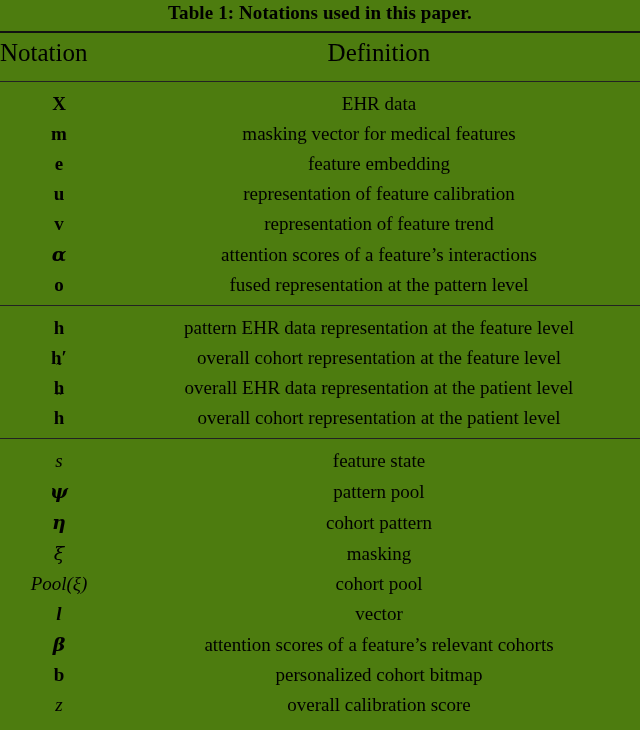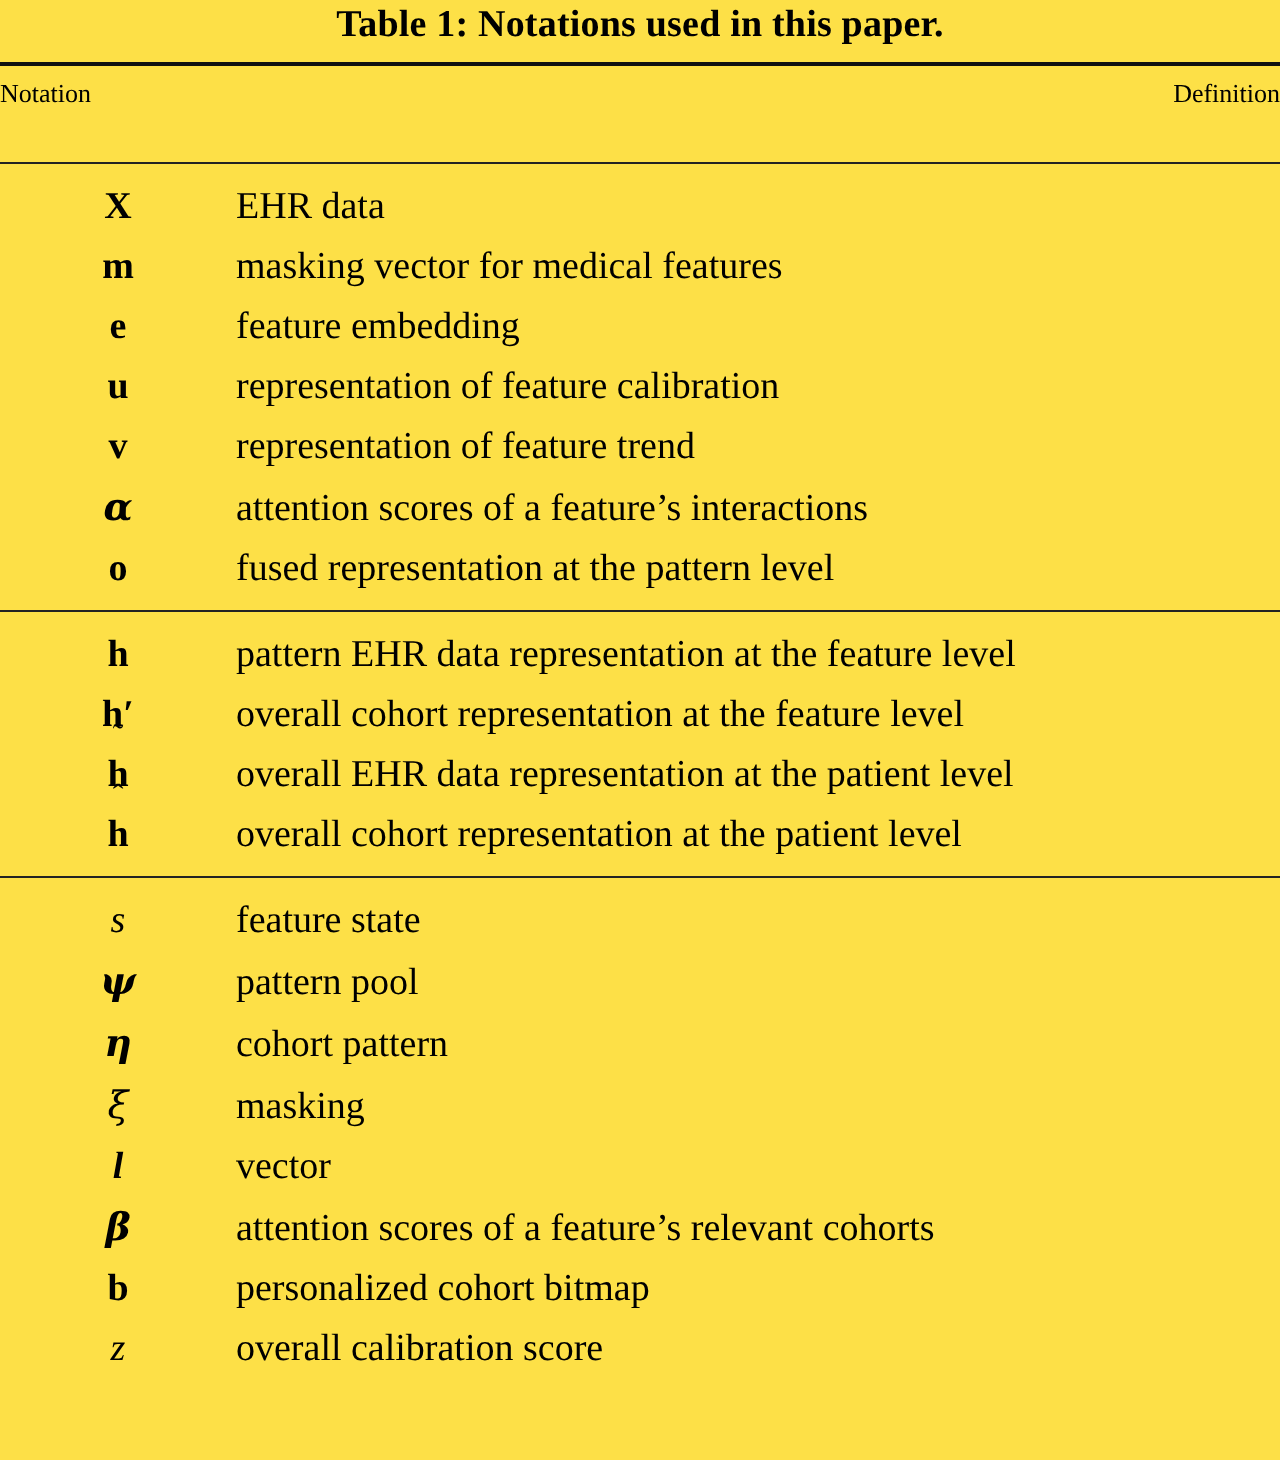--- a/index.html
+++ b/index.html
@@ -12,21 +12,21 @@
     height: 730px;
     font-family: "Liberation Serif", "DejaVu Serif", serif;
     color: #000000;
     overflow: hidden;
   }
 
   .page {
     position: relative;
     width: 640px;
     height: 730px;
-    background: #fde047;
+    background: #4d7c0f;
   }
 
   
   .caption {
     position: absolute;
     left: 0;
     top: 2px;
     width: 640px;
     text-align: center;
     font-weight: bold;
@@ -70,47 +70,47 @@
   tr.rule-mid > td {
     border-top: 1.6px solid #222;
     height: 0;
     line-height: 0;
     font-size: 0;
     padding: 0;
   }
 
   
   tr.head-row td {
-    font-size: 13px;
+    font-size: 25px;
     height: 36px;
     padding-top: 6px;
     padding-bottom: 6px;
   }
   td.head-notation {
     text-align: left;
     padding-left: 13px;
   }
   td.head-definition {
-    text-align: right;
+    text-align: center;
     padding-left: 5px;
   }
 
   
   tr.body-row td {
     font-size: 19px;
     height: 30px;
     line-height: 30px;
   }
   td.cell-notation {
     text-align: center;
     padding-right: 4px;
     white-space: nowrap;
   }
   td.cell-definition {
-    text-align: left;
+    text-align: center;
     padding-left: 5px;
     white-space: nowrap;
   }
 
   
   tr.sec-pad td {
     height: 7px;
     line-height: 7px;
     font-size: 0;
     padding: 0;
@@ -247,20 +247,24 @@
           </tr>
           <tr class="body-row">
             <td class="cell-notation"><span class="sym sym-greek-bold">η</span></td>
             <td class="cell-definition">cohort pattern</td>
           </tr>
           <tr class="body-row">
             <td class="cell-notation"><span class="sym sym-greek-ital">ξ</span></td>
             <td class="cell-definition">masking</td>
           </tr>
           <tr class="body-row">
+            <td class="cell-notation"><span class="sym sym-italic">Pool(ξ)</span></td>
+            <td class="cell-definition">cohort pool</td>
+          </tr>
+          <tr class="body-row">
             <td class="cell-notation"><span class="sym sym-bolditalic">l</span></td>
             <td class="cell-definition">vector</td>
           </tr>
           <tr class="body-row">
             <td class="cell-notation"><span class="sym sym-greek-bold">β</span></td>
             <td class="cell-definition">attention scores of a feature’s relevant cohorts</td>
           </tr>
           <tr class="body-row">
             <td class="cell-notation"><span class="sym sym-bold">b</span></td>
             <td class="cell-definition">personalized cohort bitmap</td>

